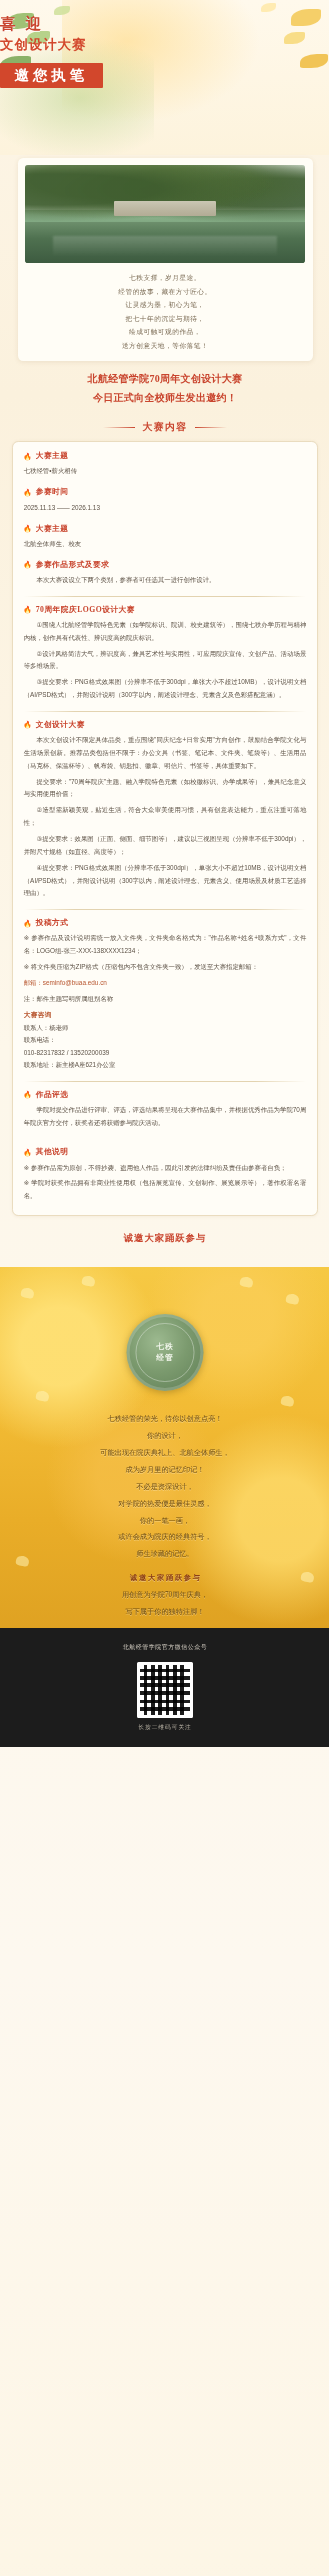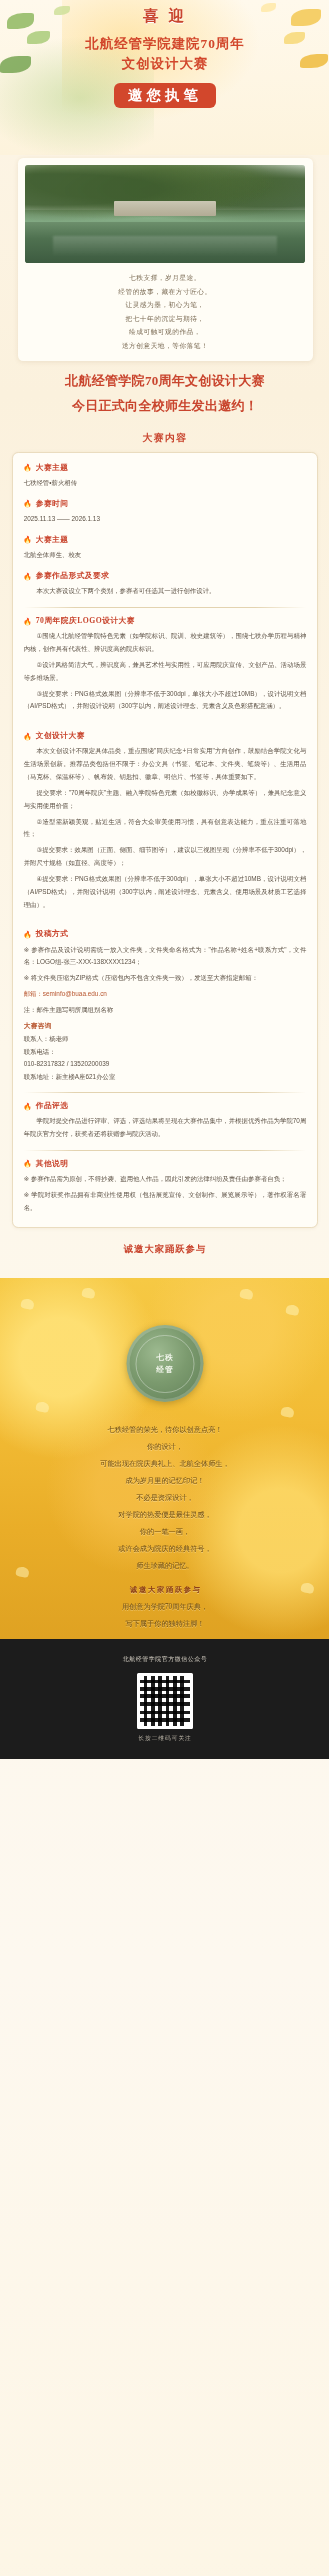--- a/index.html
+++ b/index.html
@@ -44,22 +44,22 @@
   }
   .swoosh2 {
     position:absolute;
     width: 185px; height: 134px;
     left: -31px; top: 31px;
     background: radial-gradient(ellipse at 60% 50%, rgba(168,205,122,.45) 0%, rgba(168,205,122,0) 65%);
   }
   .header-title-wrap {
     position: relative;
     z-index: 5;
-    padding-top: 6px;
-    text-align: center;
+    padding-top: 14px;
+    text-align: left;
   }
   .xi-ying {
     font-family: "Liberation Serif","DejaVu Serif", serif;
     font-size: 15.5px;
     color: #c9452e;
     letter-spacing: 3.1px;
     font-weight: bold;
     text-shadow: 0 0.5px 0 #fff;
   }
   .hdr-main-line {
@@ -81,21 +81,21 @@
   }
   .hdr-invite {
     margin-top: 8.2px;
     display: inline-block;
     font-family: "Liberation Serif","DejaVu Serif", serif;
     font-size: 14.4px;
     font-weight: bold;
     color: #ffffff;
     letter-spacing: 4.1px;
     background: #d2472c;
-    border-radius: 6px;
+    border-radius: 1px;
     padding: 3.1px 14.4px;
   }
 
   
   .photo-card {
     position: relative;
     margin: 3.1px 17.5px 0 17.5px;
     background: #fffdf6;
     border-radius: 5.2px;
     box-shadow: 0 1px 5.2px rgba(120,90,40,.12);
@@ -144,21 +144,21 @@
     font-size: 6.7px;
     line-height: 2.0;
   }
   .poem div { letter-spacing: 0.5px; }
 
   .lead-red {
     margin: 8.2px 17.5px 0 17.5px;
     text-align: center;
     color: #c9452e;
     font-family: "Liberation Serif","DejaVu Serif", serif;
-    font-size: 13px;
+    font-size: 10px;
     font-weight: bold;
     line-height: 1.9;
     letter-spacing: 0.3px;
   }
 
   
   .section-bar {
     margin: 13.4px auto 0 auto;
     width: 124px;
     text-align: center;
@@ -346,21 +346,20 @@
       <div class="hdr-leaf" style="left:0px;top:56px;width:31px;height:16.5px;background:#77a452;"></div>
       <div class="hdr-leaf" style="right:9.3px;top:9.3px;width:30px;height:16.5px;background:#f3c852;"></div>
       <div class="hdr-leaf" style="right:25px;top:32px;width:20.6px;height:12.4px;background:#f7d877;"></div>
       <div class="hdr-leaf" style="right:2.1px;top:54px;width:28px;height:14.4px;background:#efbb3d;"></div>
       <div class="hdr-leaf" style="left:54px;top:6.2px;width:15.5px;height:9.3px;background:#cfe09a;"></div>
       <div class="hdr-leaf" style="right:54px;top:3.1px;width:15.5px;height:9.3px;background:#ffe9a8;"></div>
     </div>
 
     <div class="header-title-wrap">
       <div class="xi-ying">喜 迎</div>
-      <div class="hdr-main-line">北航经管学院建院70周年</div>
       <div class="hdr-sub-line">文创设计大赛</div>
       <div class="hdr-invite">邀您执笔</div>
     </div>
   </div>
 
   <div class="photo-card">
     <div class="photo">
       <div class="sky"></div>
       <div class="trees"></div>
       <div class="building"></div>

